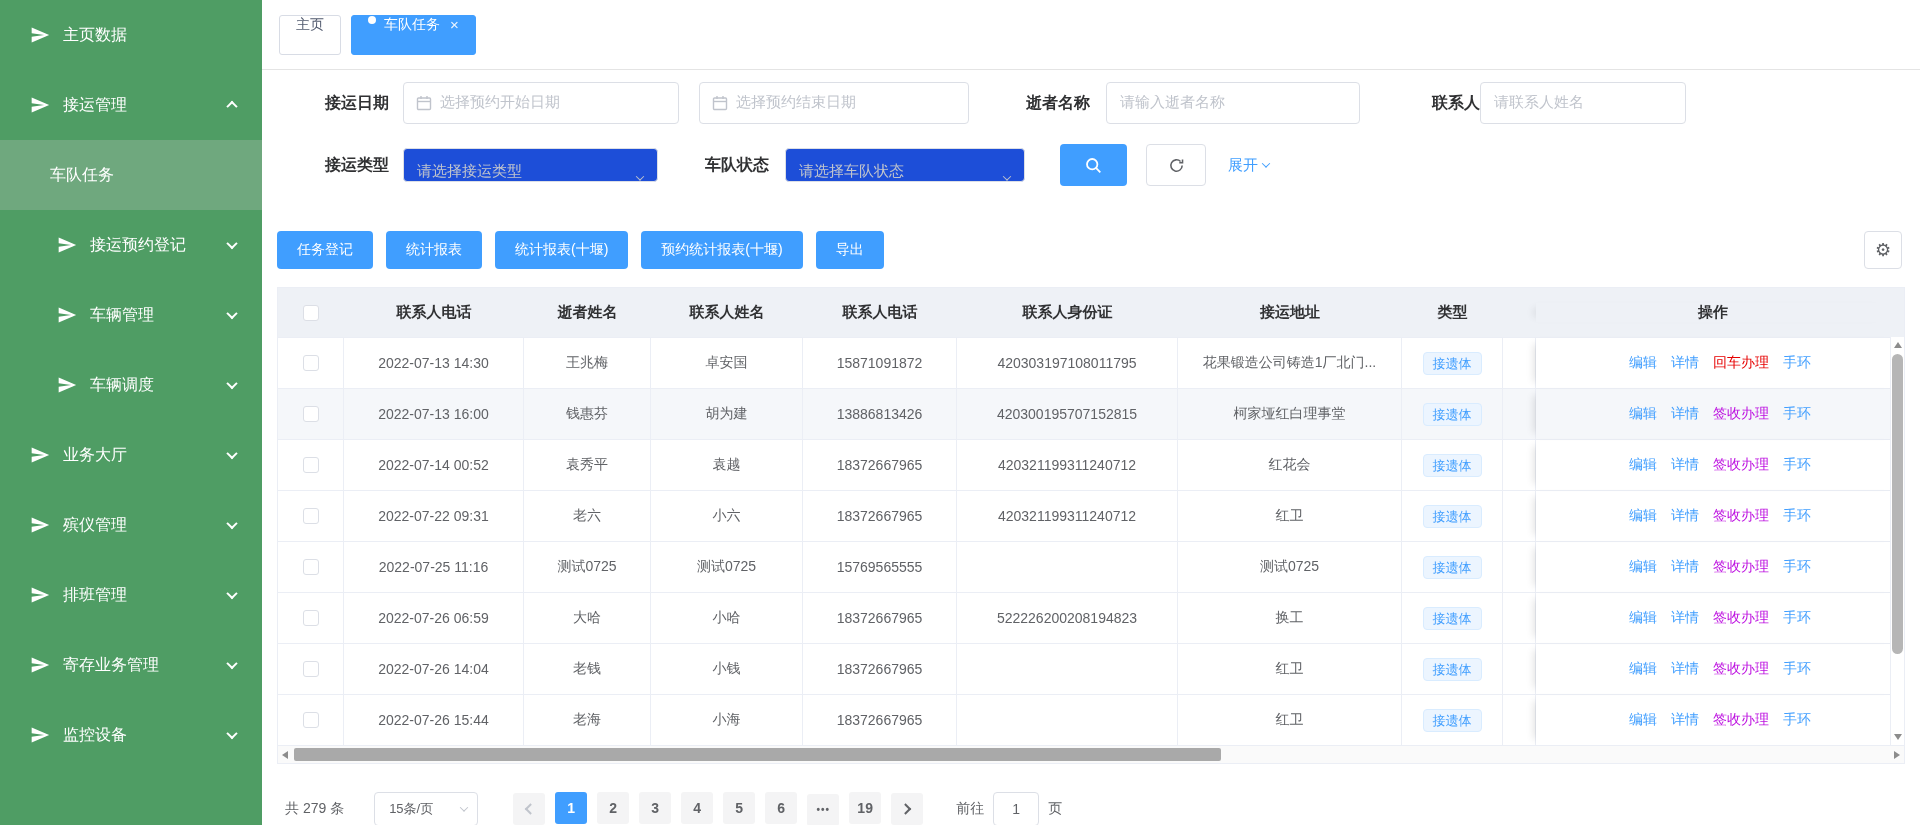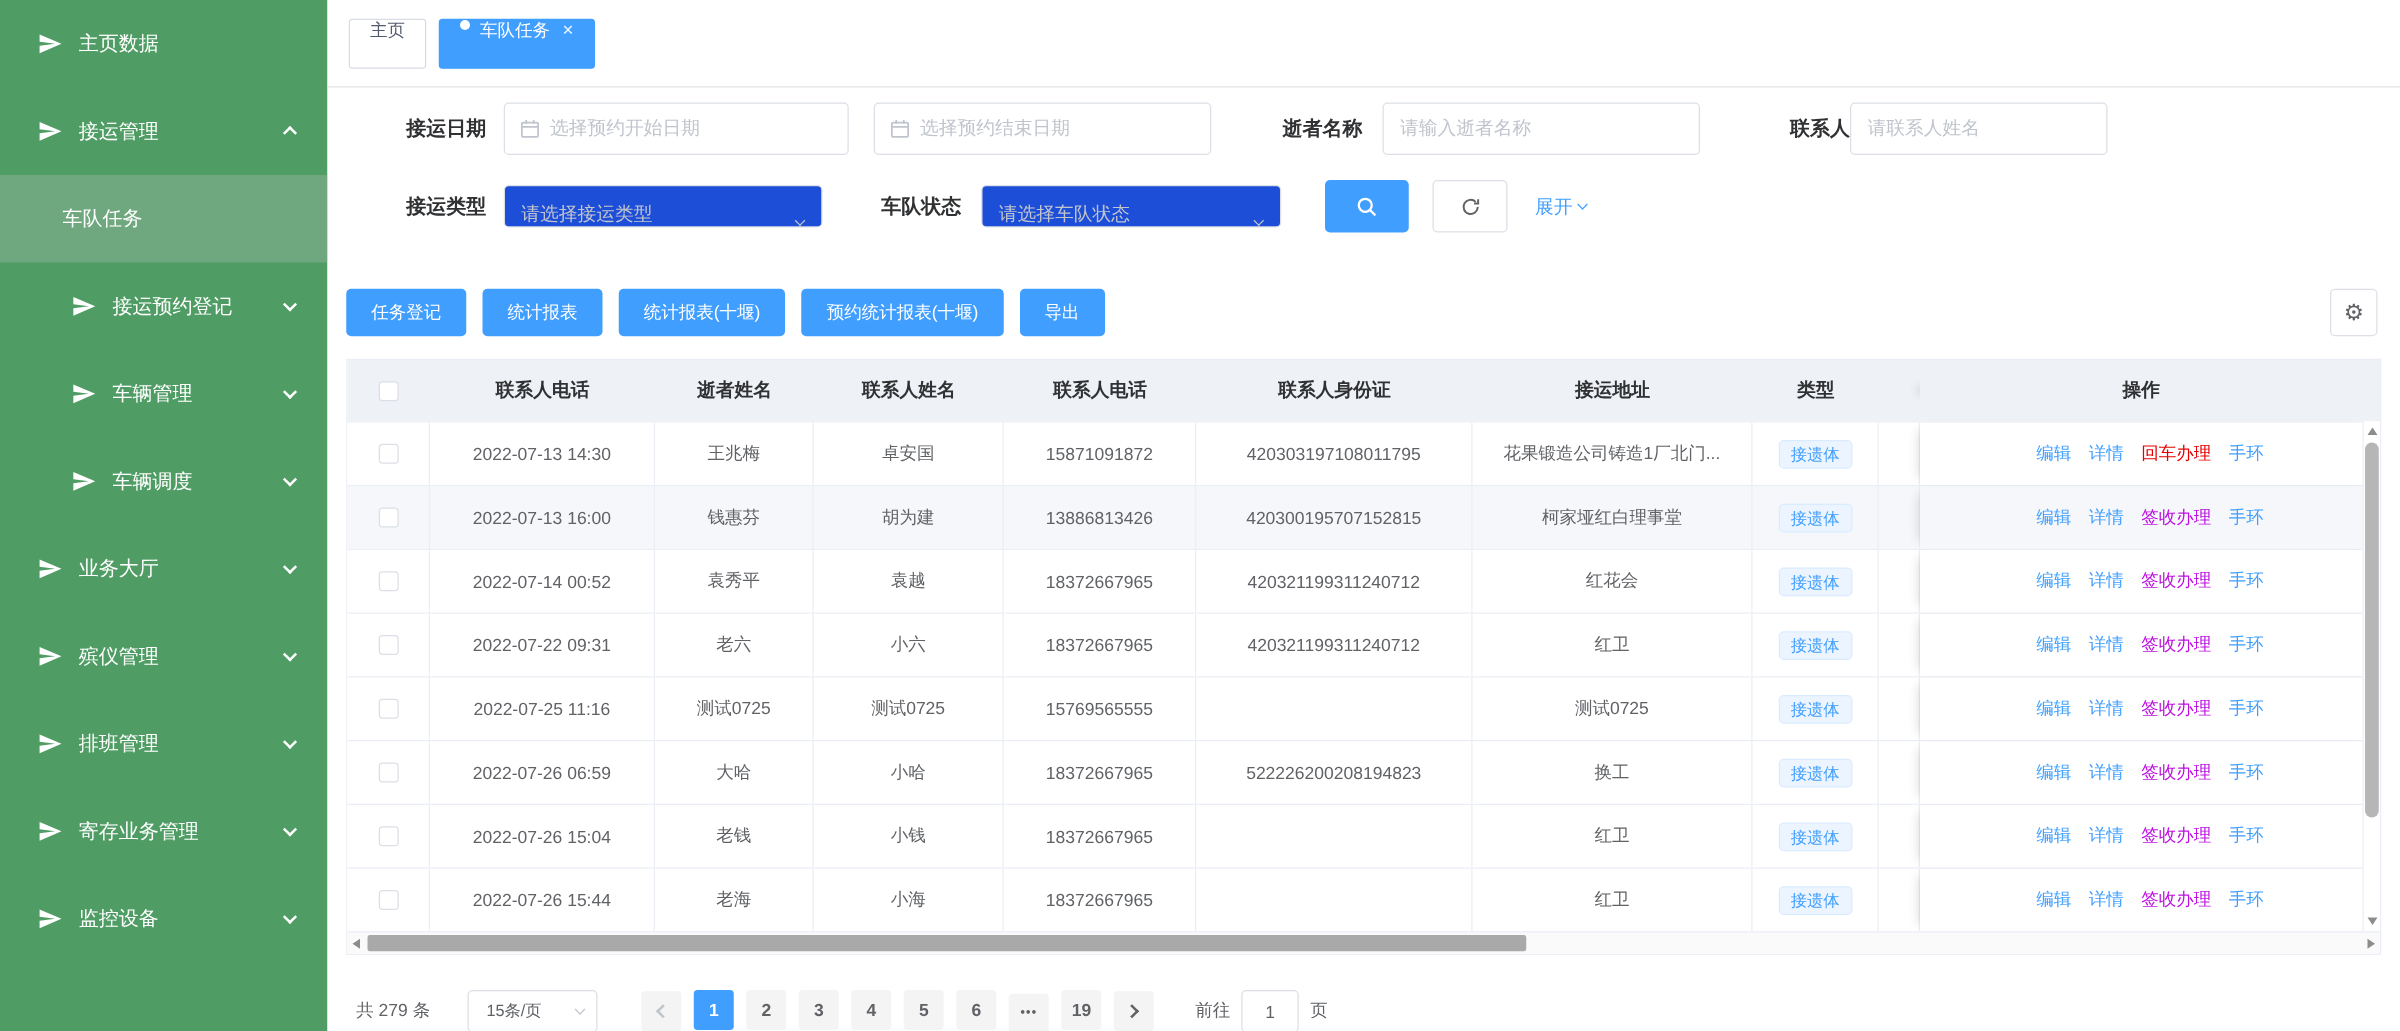--- a/index.html
+++ b/index.html
@@ -464,21 +464,21 @@
             <a class="op blue">编辑</a>
             <a class="op blue">详情</a>
             <a class="op magenta">签收办理</a>
             <a class="op blue">手环</a>
           </div>
         </div>
         <div class="trow">
           <div class="td c-check">
             <span class="cb"></span>
           </div>
-          <div class="td c-time">2022-07-26 15:04</div>
+          <div class="td c-time">2022-07-26 14:04</div>
           <div class="td c-dec">老钱</div>
           <div class="td c-cname">小钱</div>
           <div class="td c-phone">18372667965</div>
           <div class="td c-id"></div>
           <div class="td c-addr">红卫</div>
           <div class="td c-type">
             <span class="badge">接遗体</span>
           </div>
           <div class="td c-gap"></div>
           <div class="td c-ops">

